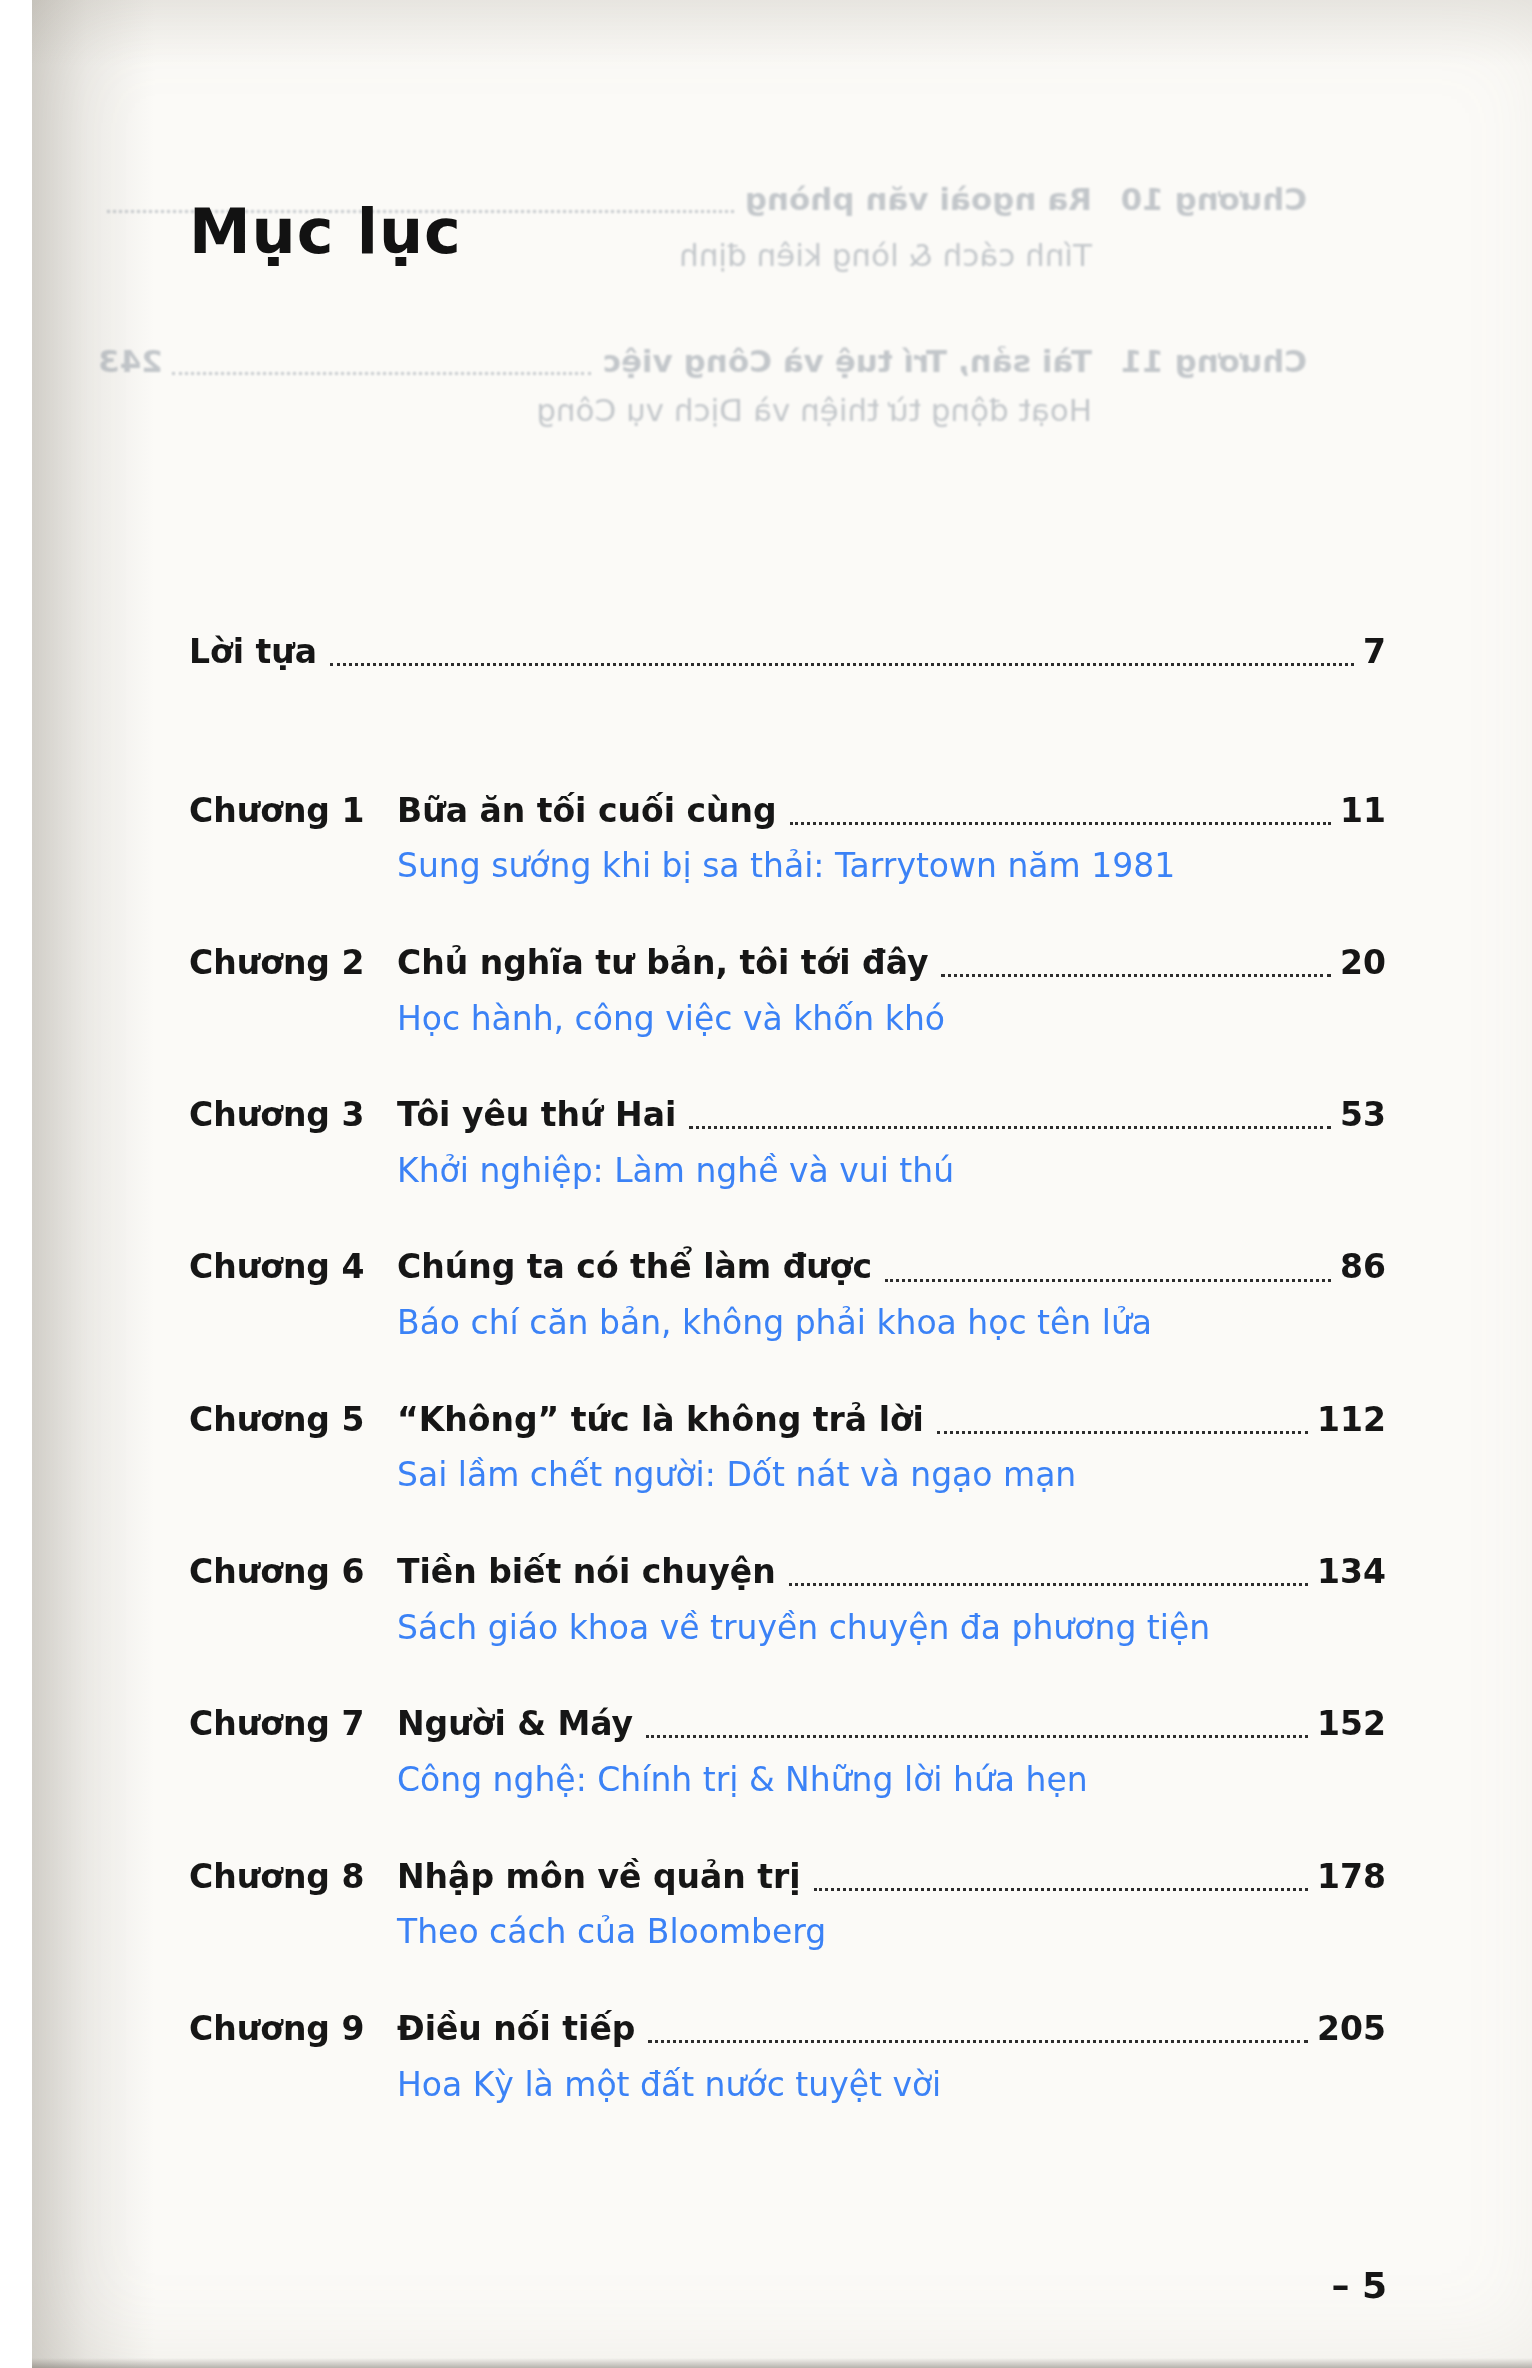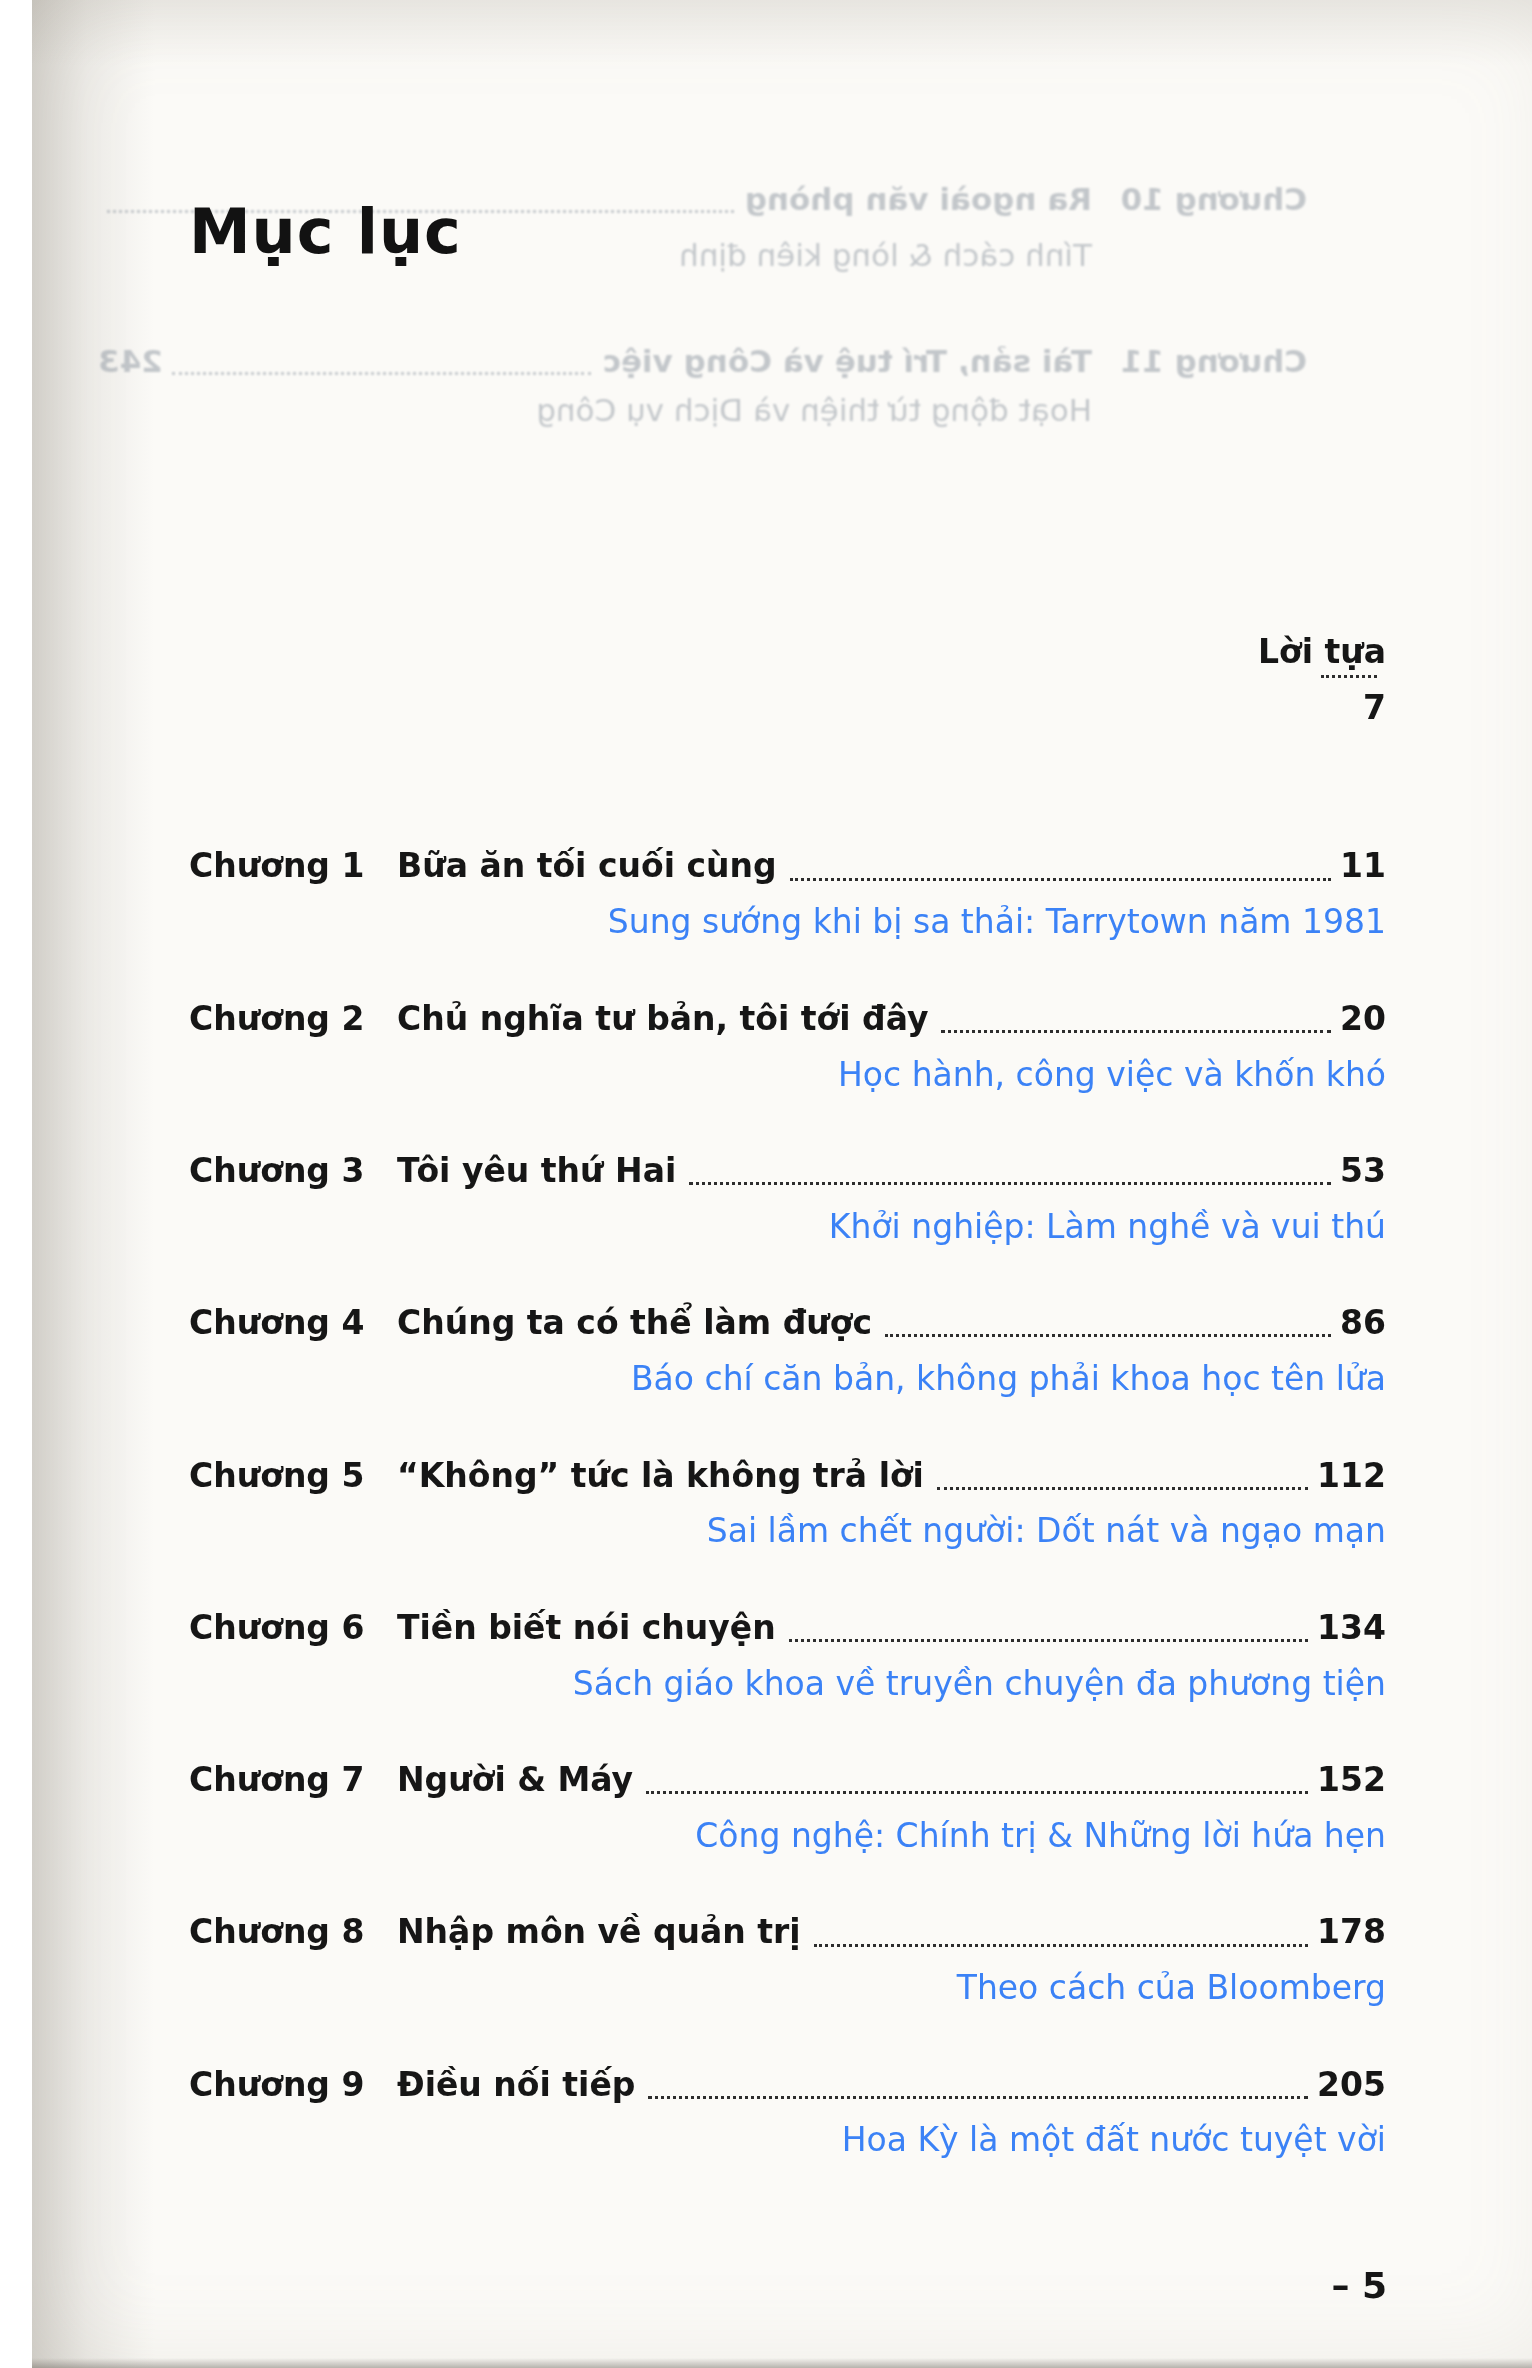--- a/index.html
+++ b/index.html
@@ -74,41 +74,40 @@
     width: 1197px;
   }
   .preface-row {
     display: flex;
     align-items: flex-end;
     font-weight: bold;
     font-size: 33px;
     line-height: 1.35;
     margin-bottom: 114px;
     color: #161616;
-    flex-direction: column;
   }
   .leader {
     flex: 1;
     border-bottom: 3.7px dotted #2d2d2d;
     margin: 0 9.4px 8.4px 13px;
     min-width: 56px;
   }
   .ch {
     display: flex;
     margin-bottom: 52px;
   }
   .ch-label {
     width: 208px;
     flex-shrink: 0;
     font-weight: bold;
     font-size: 33px;
     line-height: 1.35;
     color: #161616;
   }
-  .ch-body { flex: 1; text-align: right; }
+  .ch-body { flex: 1; }
   .ch-titlerow {
     display: flex;
     align-items: flex-end;
     font-size: 33px;
     line-height: 1.35;
     font-weight: bold;
     color: #161616;
   }
   .ch-subtitle {
     margin-top: 11.2px;

